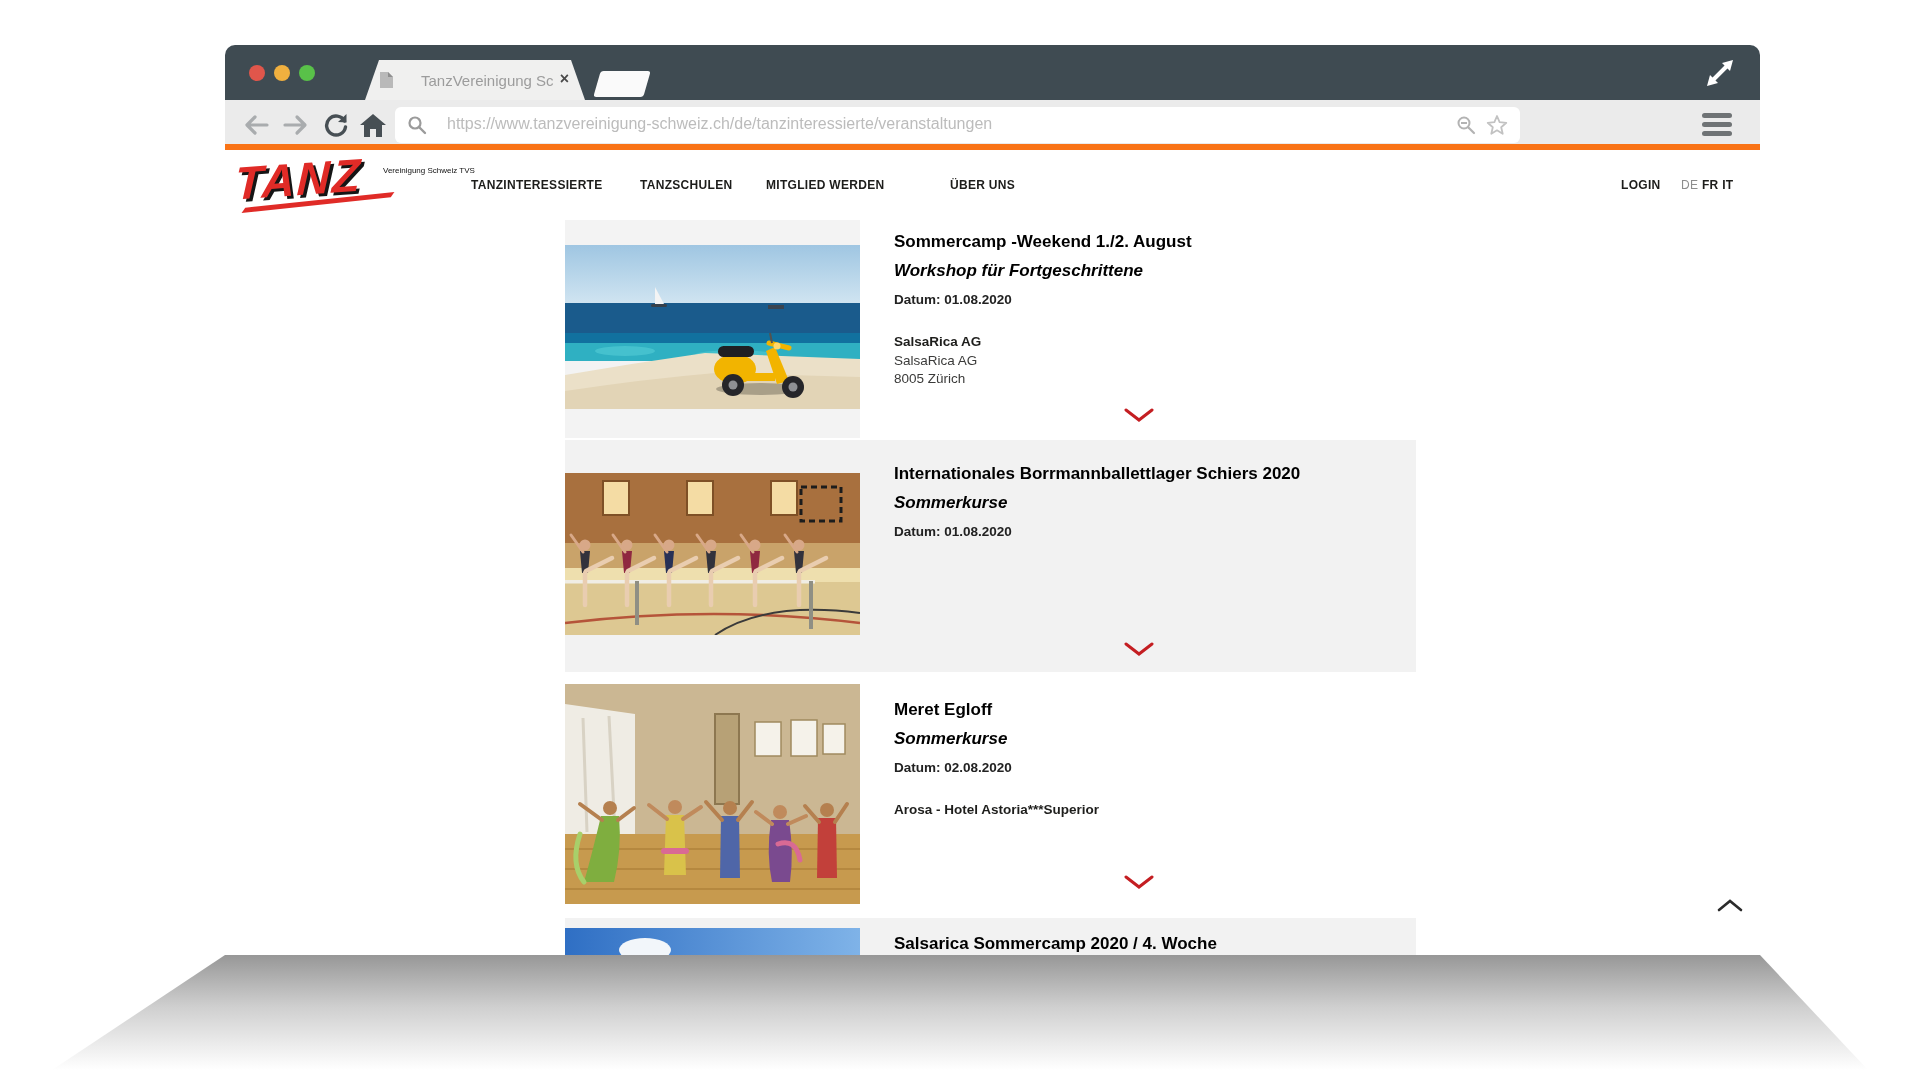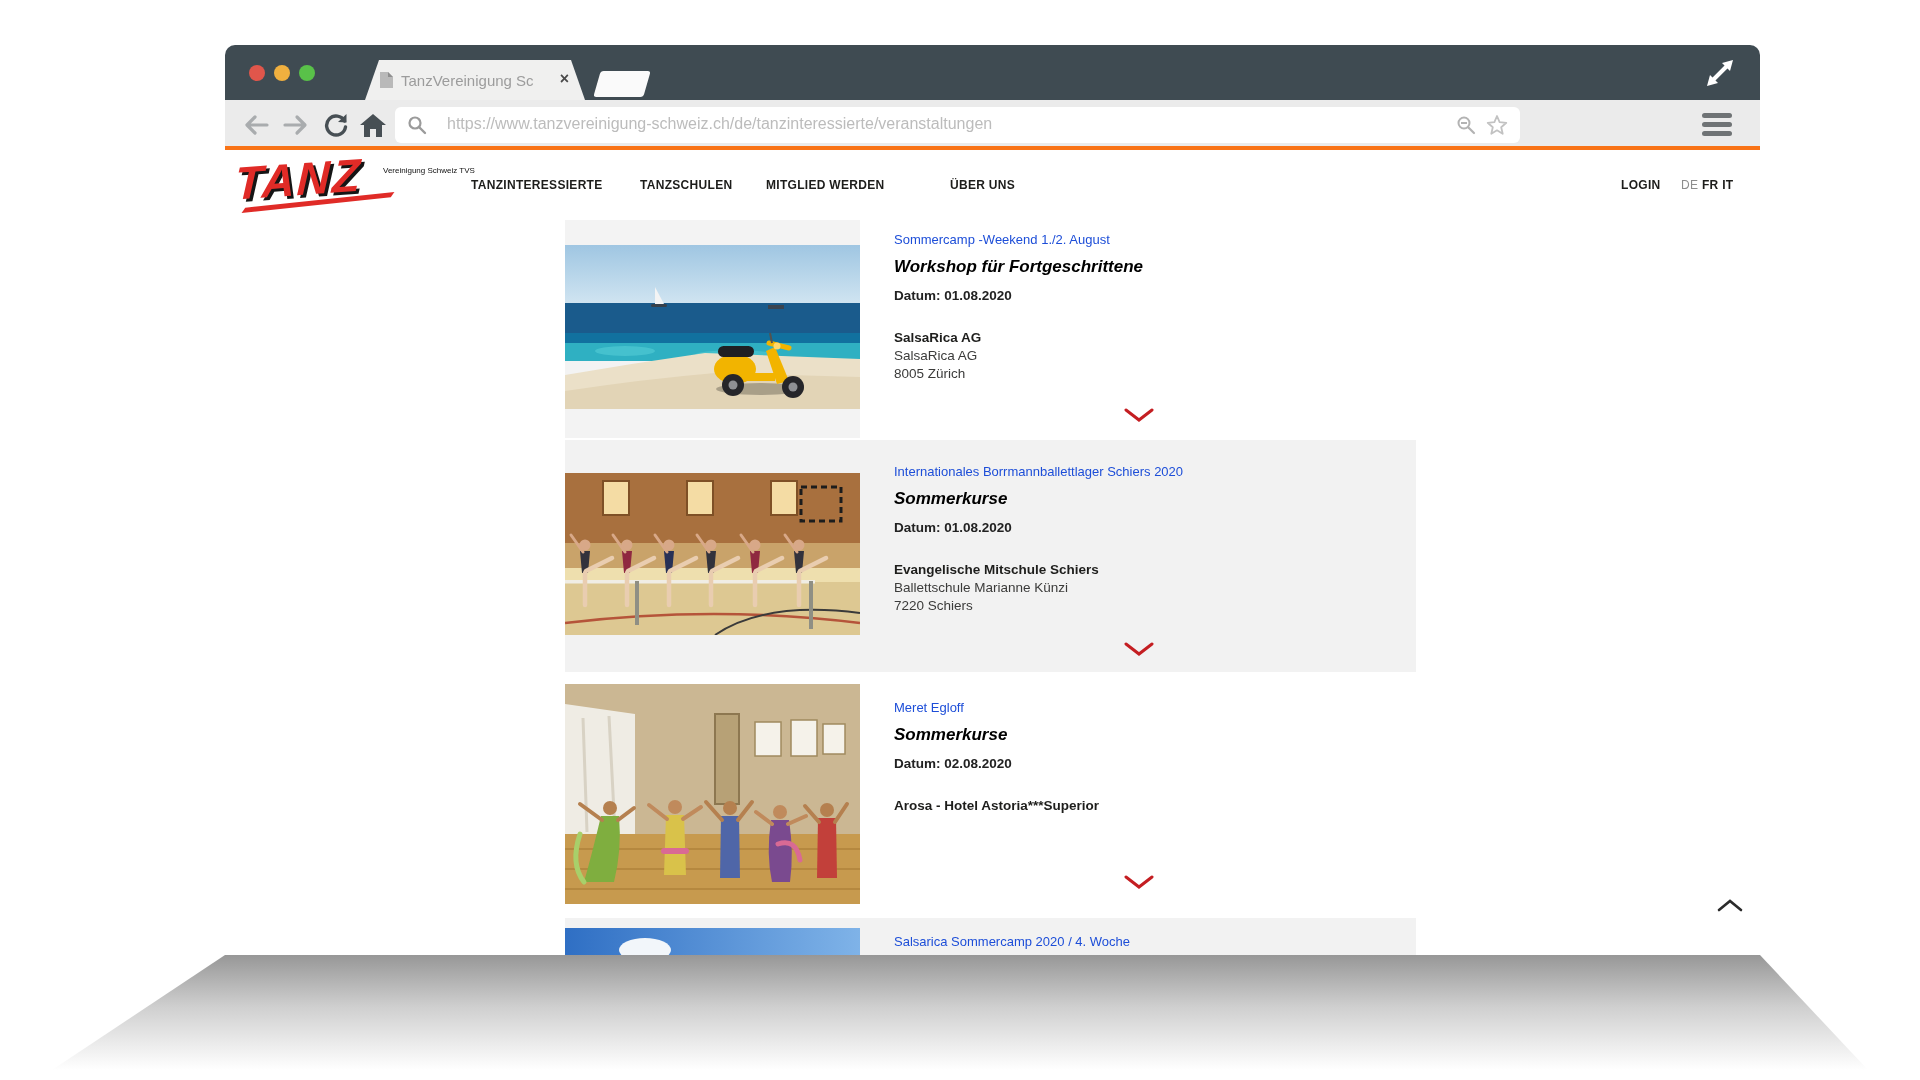--- a/index.html
+++ b/index.html
@@ -10,31 +10,31 @@
   .browser { position:absolute; left:225px; top:45px; width:1535px; height:910px; }
 
   .titlebar { position:absolute; left:0; top:0; width:100%; height:55px;
               background:#3f4b52; border-radius:10px 10px 0 0; }
   .light { position:absolute; top:20px; width:16px; height:16px; border-radius:50%; }
   .light.r { left:24px; } .light.y { left:49px; } .light.g { left:74px; }
 
   .tab { position:absolute; left:140px; bottom:0; width:220px; height:40px;
          background:#f0f0ef; clip-path:polygon(14px 0,calc(100% - 14px) 0,100% 100%,0 100%);
          display:flex; align-items:center; }
-  .tab-title { color:#9c9c9c; font-size:15px; margin-left:36px; white-space:nowrap;
+  .tab-title { color:#9c9c9c; font-size:15px; margin-left:56px; white-space:nowrap;
                overflow:hidden; max-width:140px; }
   .tab-close { position:absolute; right:16px; top:9px; color:#4a4a4a; font-size:16px;
                font-weight:bold; line-height:20px; cursor:default; }
   .tab-doc { position:absolute; left:14px; top:11px; }
   .stubtab { position:absolute; left:372px; bottom:3px; width:50px; height:26px;
              background:#fafafa; border-radius:3px; transform:skewX(-16deg); }
   .expand { position:absolute; right:26px; top:14px; }
 
   .toolbar { position:absolute; left:0; top:55px; width:100%; height:50px;
-             background:#ebebeb; border-bottom:4px solid #f97316; }
+             background:#ebebeb; border-bottom:6px solid #f97316; }
   .nav-ico { position:absolute; top:12px; }
   .urlbar { position:absolute; left:170px; top:7px; width:1125px; height:36px;
             background:#ffffff; border-radius:6px; }
   .url-text { position:absolute; left:52px; top:8px; font-size:16px; color:#bcbcbc;
               white-space:nowrap; }
   .url-mag { position:absolute; left:12px; top:8px; }
   .url-zoom { position:absolute; right:44px; top:8px; }
   .url-star { position:absolute; right:12px; top:7px; }
   .hamburger { position:absolute; right:28px; top:13px; width:30px; }
   .hamburger div { height:5px; background:#6f7375; border-radius:3px; margin-bottom:4px; }
@@ -55,21 +55,21 @@
   .nav-item { position:absolute; top:28px; font-size:12px; font-weight:bold;
               letter-spacing:.3px; color:#1d1d1b; cursor:pointer; white-space:nowrap; }
   .lang { font-size:12px; font-weight:bold; color:#1d1d1b; cursor:pointer; }
   .lang.inactive { color:#8d8d8d; font-weight:normal; }
 
   .card { position:absolute; left:340px; width:851px; }
   .card.gray { background:#f2f2f2; }
   .img-col { position:absolute; left:0; top:0; width:295px; height:100%; background:#f3f3f3; }
   .photo { position:absolute; left:0; width:295px; display:block; cursor:pointer; }
   .card-text { position:absolute; left:329px; top:12px; width:480px; }
-  .ev-title { font-size:13px; font-weight:normal; color:#1d4ed8; line-height:1.2; cursor:pointer; }
+  .ev-title { font-size:17px; font-weight:bold; color:#000000; line-height:1.2; cursor:pointer; }
   .ev-cat { margin-top:9px; font-size:17px; font-weight:bold; font-style:italic; color:#000000; }
   .ev-date { margin-top:11px; font-size:13.5px; font-weight:bold; color:#222; }
   .ev-addr { margin-top:26px; font-size:13.5px; color:#3b3b3a; line-height:1.35; }
   .ev-venue { font-weight:bold; color:#1e1e1c; }
   .chev { position:absolute; left:559px; cursor:pointer; }
 
   .scrolltop { position:absolute; left:1492px; top:748px; cursor:pointer; }
 
   
   .pedestal { position:absolute; left:0; top:955px; width:1920px; height:115px;
@@ -241,25 +241,20 @@
           <use href="#dcr" x="104" y="106" style="color:#273056"></use>
           <use href="#dcr" x="146" y="106" style="color:#32323c"></use>
           <use href="#dcr" x="190" y="106" style="color:#8f2840"></use>
           <use href="#dcr" x="234" y="106" style="color:#32323c"></use>
         </svg>
       </div>
       <div class="card-text" style="top:24px">
         <h3 class="ev-title">Internationales Borrmannballettlager Schiers 2020</h3>
         <div class="ev-cat">Sommerkurse</div>
         <div class="ev-date">Datum: 01.08.2020</div>
-        <div class="ev-addr">
-          <div class="ev-venue">Evangelische Mitschule Schiers</div>
-          <div>Ballettschule Marianne Künzi</div>
-          <div>7220 Schiers</div>
-        </div>
       </div>
       <svg class="chev" style="top:202px" width="30" height="15" viewBox="0 0 30 15">
         <path d="M2 2 L15 12 L28 2" stroke="#c41e22" stroke-width="3" fill="none" stroke-linecap="round"></path>
       </svg>
     </section>
 
     <section class="card" style="top:534px; height:220px;">
       <div class="img-col" style="background:transparent">
         <svg class="photo" style="top:0; height:220px;" viewBox="0 0 295 220" preserveAspectRatio="none">
           <rect x="0" y="0" width="295" height="150" fill="#cbb793"></rect>

